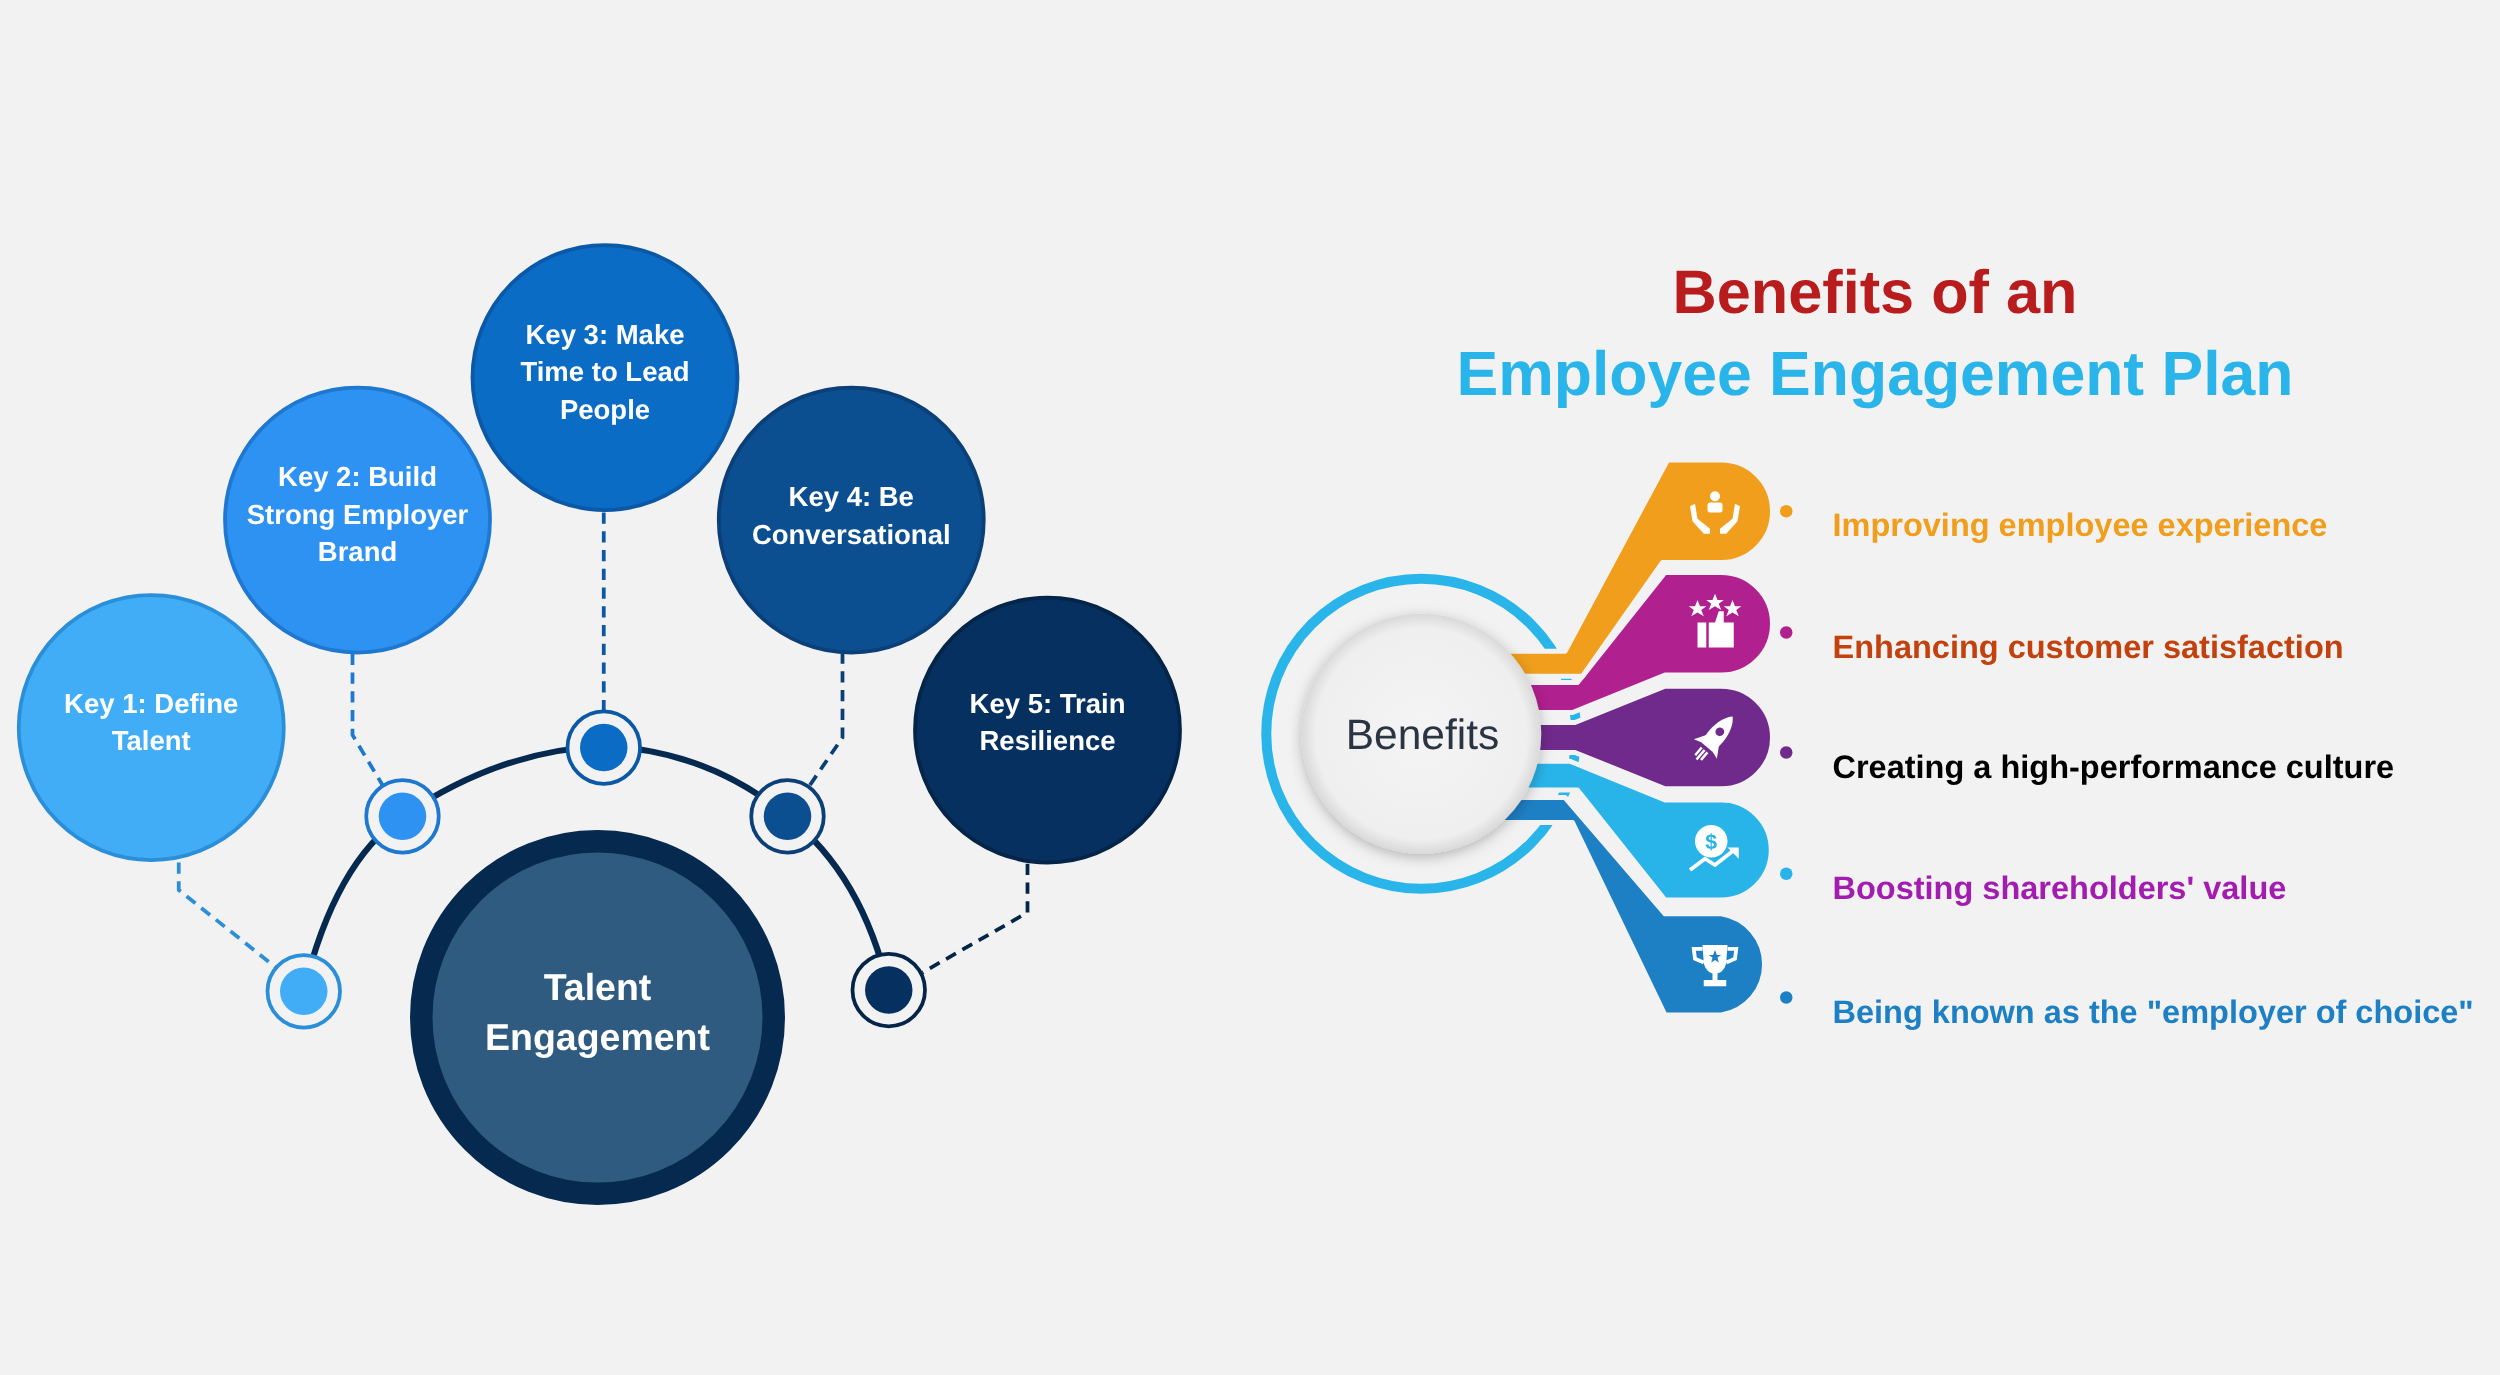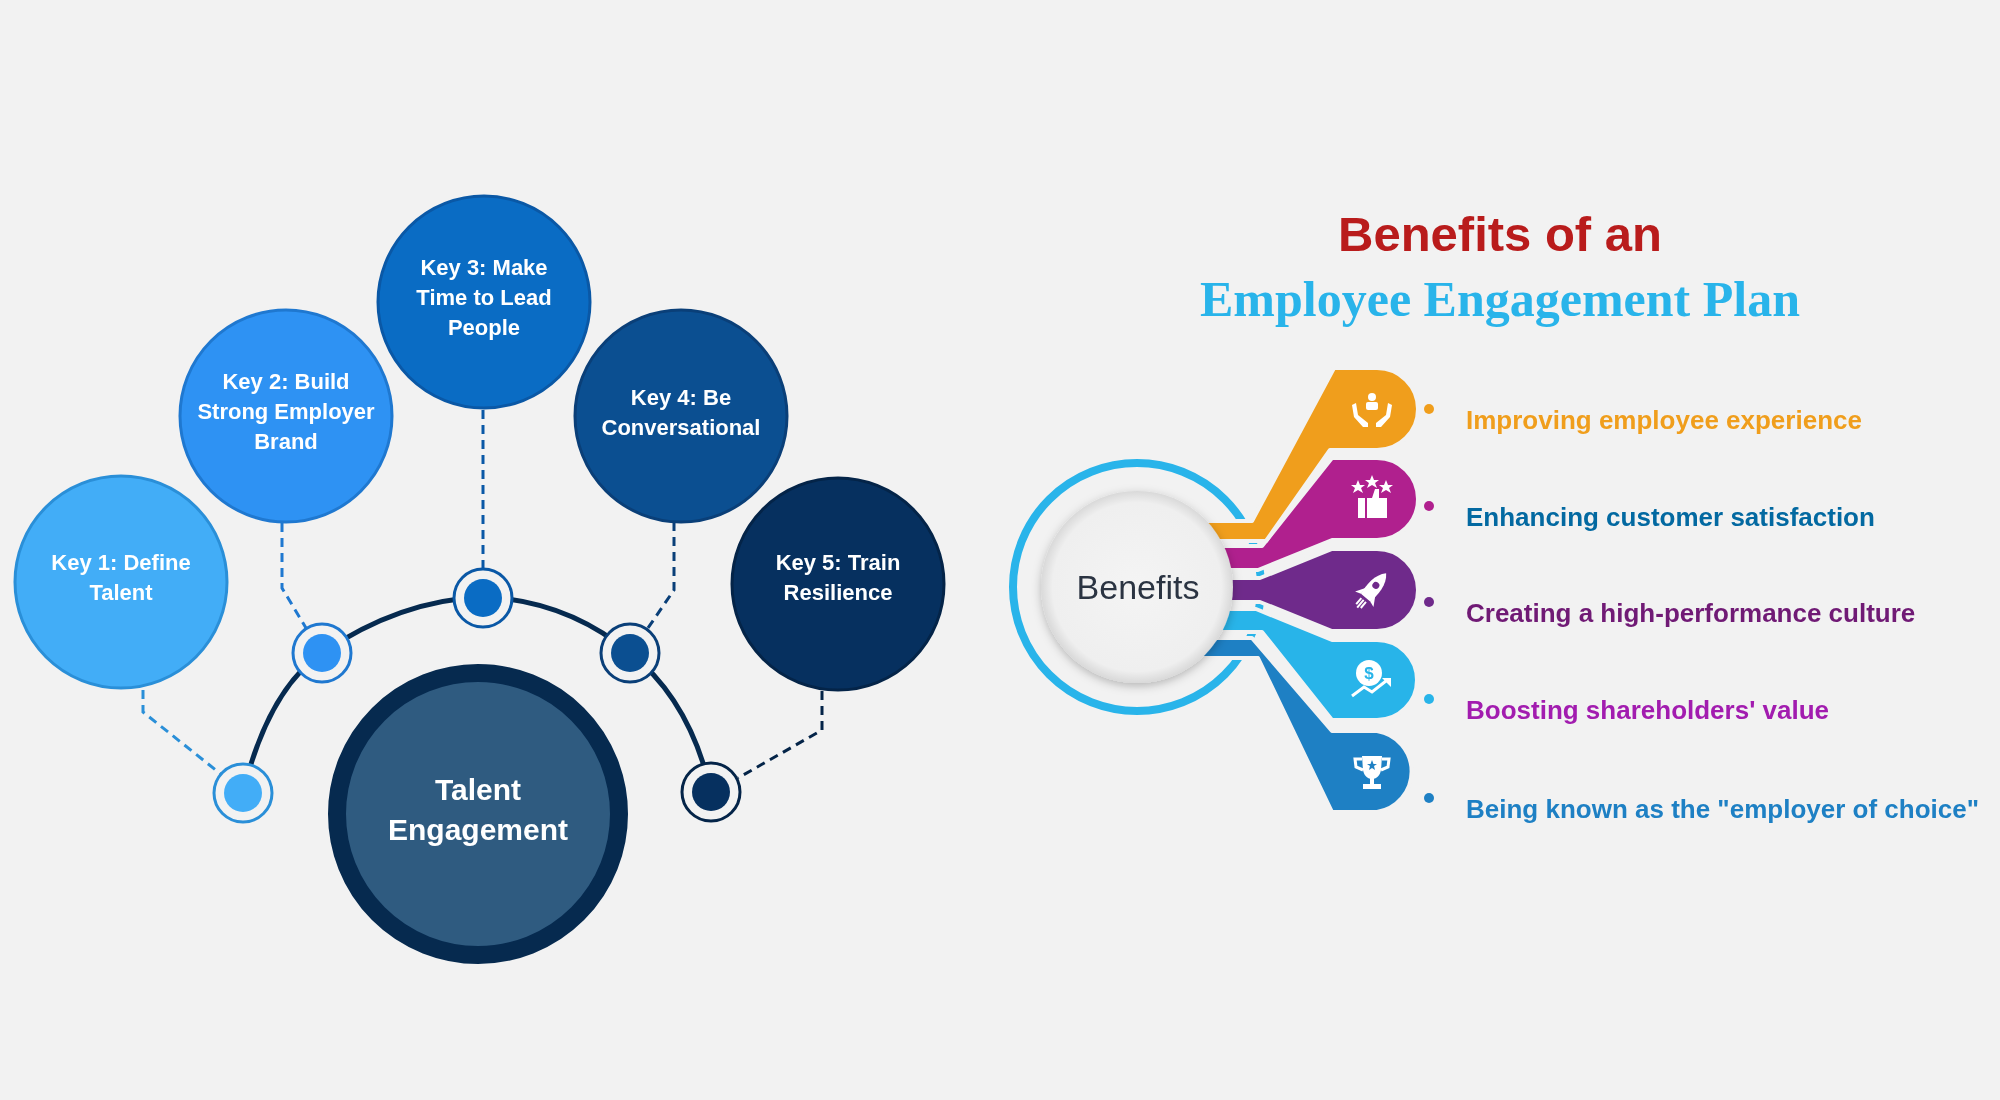--- a/index.html
+++ b/index.html
@@ -4,21 +4,21 @@
 <style>
   html, body { margin:0; padding:0; }
   body { width:2000px; height:1100px; background:#f2f2f2; position:relative; overflow:hidden;
          font-family:"Liberation Sans", "DejaVu Sans", sans-serif; }
   svg#stage { position:absolute; left:0; top:0; }
   .key-text { fill:#ffffff; font-family:"Liberation Sans", sans-serif; font-size:22px; font-weight:bold; }
   .core-text { fill:#ffffff; font-family:"Liberation Sans", sans-serif; font-size:30px; font-weight:bold; }
   .title-line1 { position:absolute; left:1150px; width:700px; top:206px; text-align:center;
                  font-size:49px; font-weight:bold; color:#b91c1c; }
   .title-line2 { position:absolute; left:1150px; width:700px; top:270px; text-align:center;
-                 font-size:50px; font-weight:bold; color:#29b4ea;font-family:Liberation Serif, serif; }
+                 font-size:50px; font-weight:bold; color:#29b4ea; }
   .benefit-row { position:absolute; left:1424px; height:30px; display:flex; align-items:center; }
   .benefit-dot { width:10px; height:10px; border-radius:50%; margin-right:32px; }
   .benefit-label { font-size:26px; font-weight:bold; white-space:nowrap;margin-top:22px; }
   .hub-label { font-family:"Liberation Sans", sans-serif; font-size:34px; fill:#2b3442; }
 </style>
 </head>
 <body>
 
 <svg id="stage" width="2000" height="1100" viewBox="0 0 2000 1100">
 
@@ -168,25 +168,25 @@
 
 <div class="title-line1">Benefits of an</div>
 <div class="title-line2">Employee Engagement Plan</div>
 
 <div class="benefit-row" style="top:394px;">
   <span class="benefit-dot" style="background:#f09e1c"></span>
   <span class="benefit-label" style="color:#f09e1c">Improving employee experience</span>
 </div>
 <div class="benefit-row" style="top:491px;">
   <span class="benefit-dot" style="background:#b0208e"></span>
-  <span class="benefit-label" style="color:#0369a1">Enhancing customer satisfaction</span>
+  <span class="benefit-label" style="color:#c2410c">Enhancing customer satisfaction</span>
 </div>
 <div class="benefit-row" style="top:587px;">
   <span class="benefit-dot" style="background:#6f2a8b"></span>
-  <span class="benefit-label" style="color:#701a75">Creating a high-performance culture</span>
+  <span class="benefit-label" style="color:#000000">Creating a high-performance culture</span>
 </div>
 <div class="benefit-row" style="top:684px;">
   <span class="benefit-dot" style="background:#28b4e9"></span>
   <span class="benefit-label" style="color:#a21caf">Boosting shareholders' value</span>
 </div>
 <div class="benefit-row" style="top:783px;">
   <span class="benefit-dot" style="background:#1e80c4"></span>
   <span class="benefit-label" style="color:#1e80c4">Being known as the "employer of choice"</span>
 </div>
 

